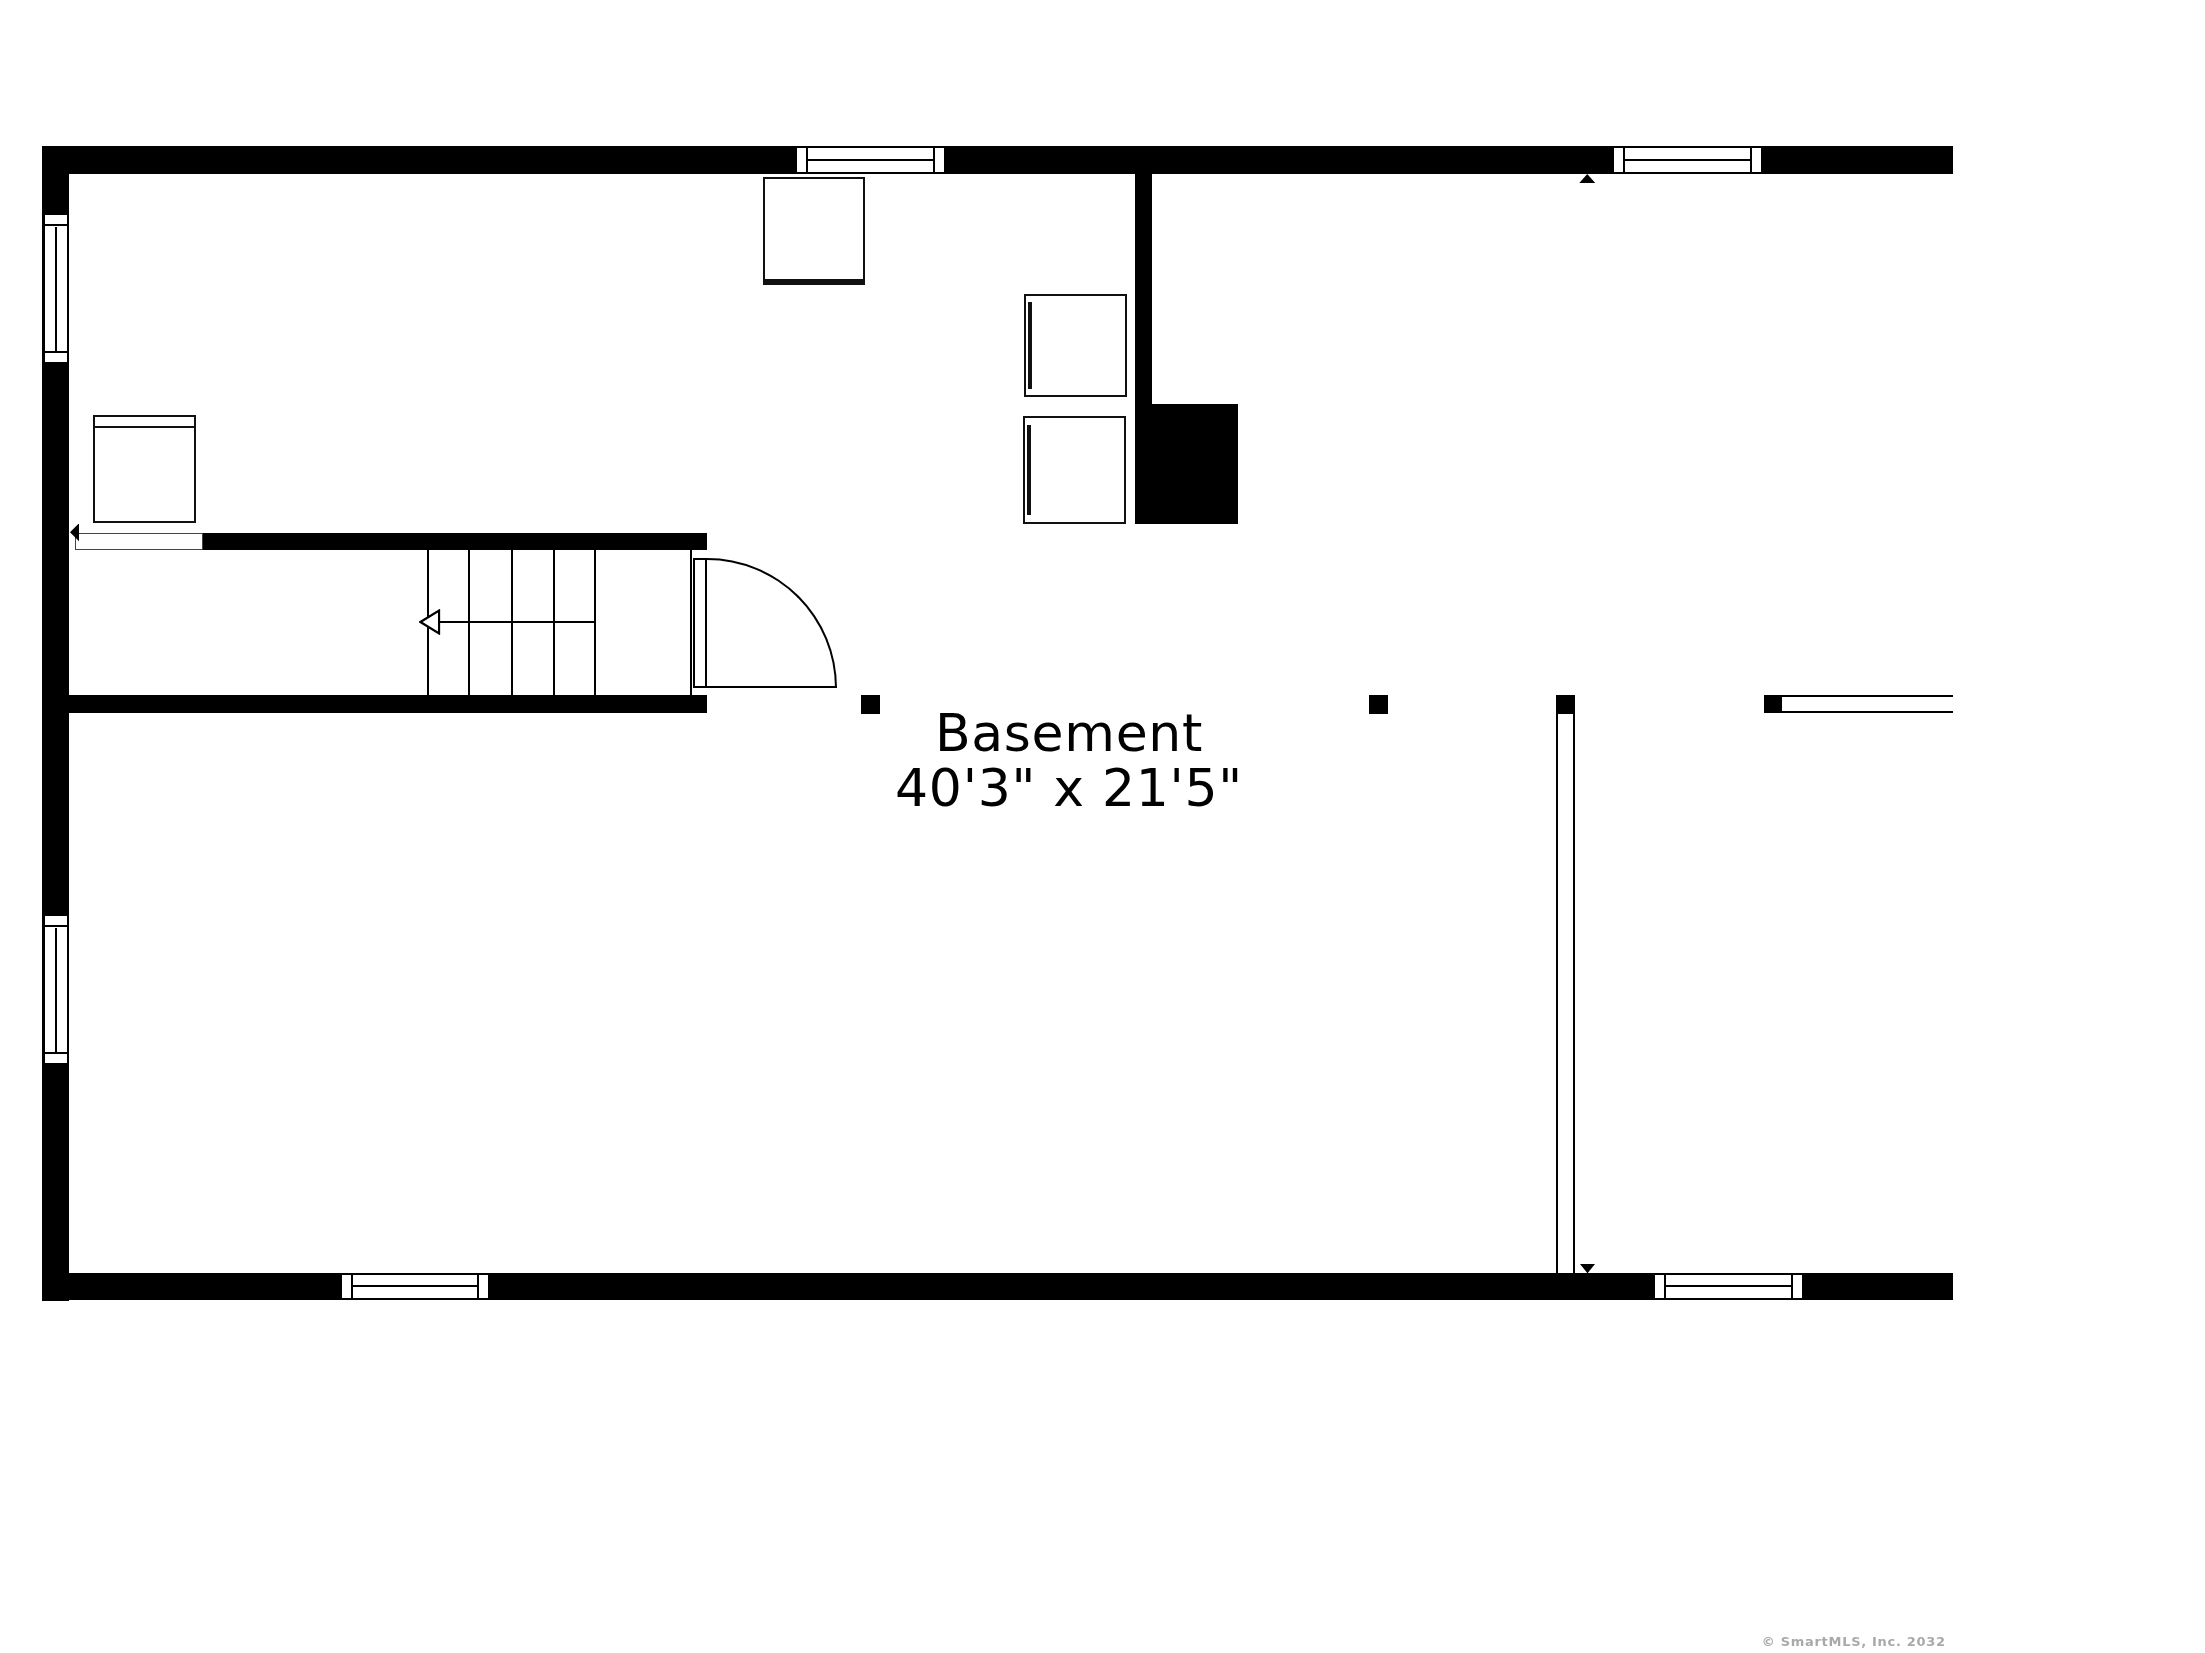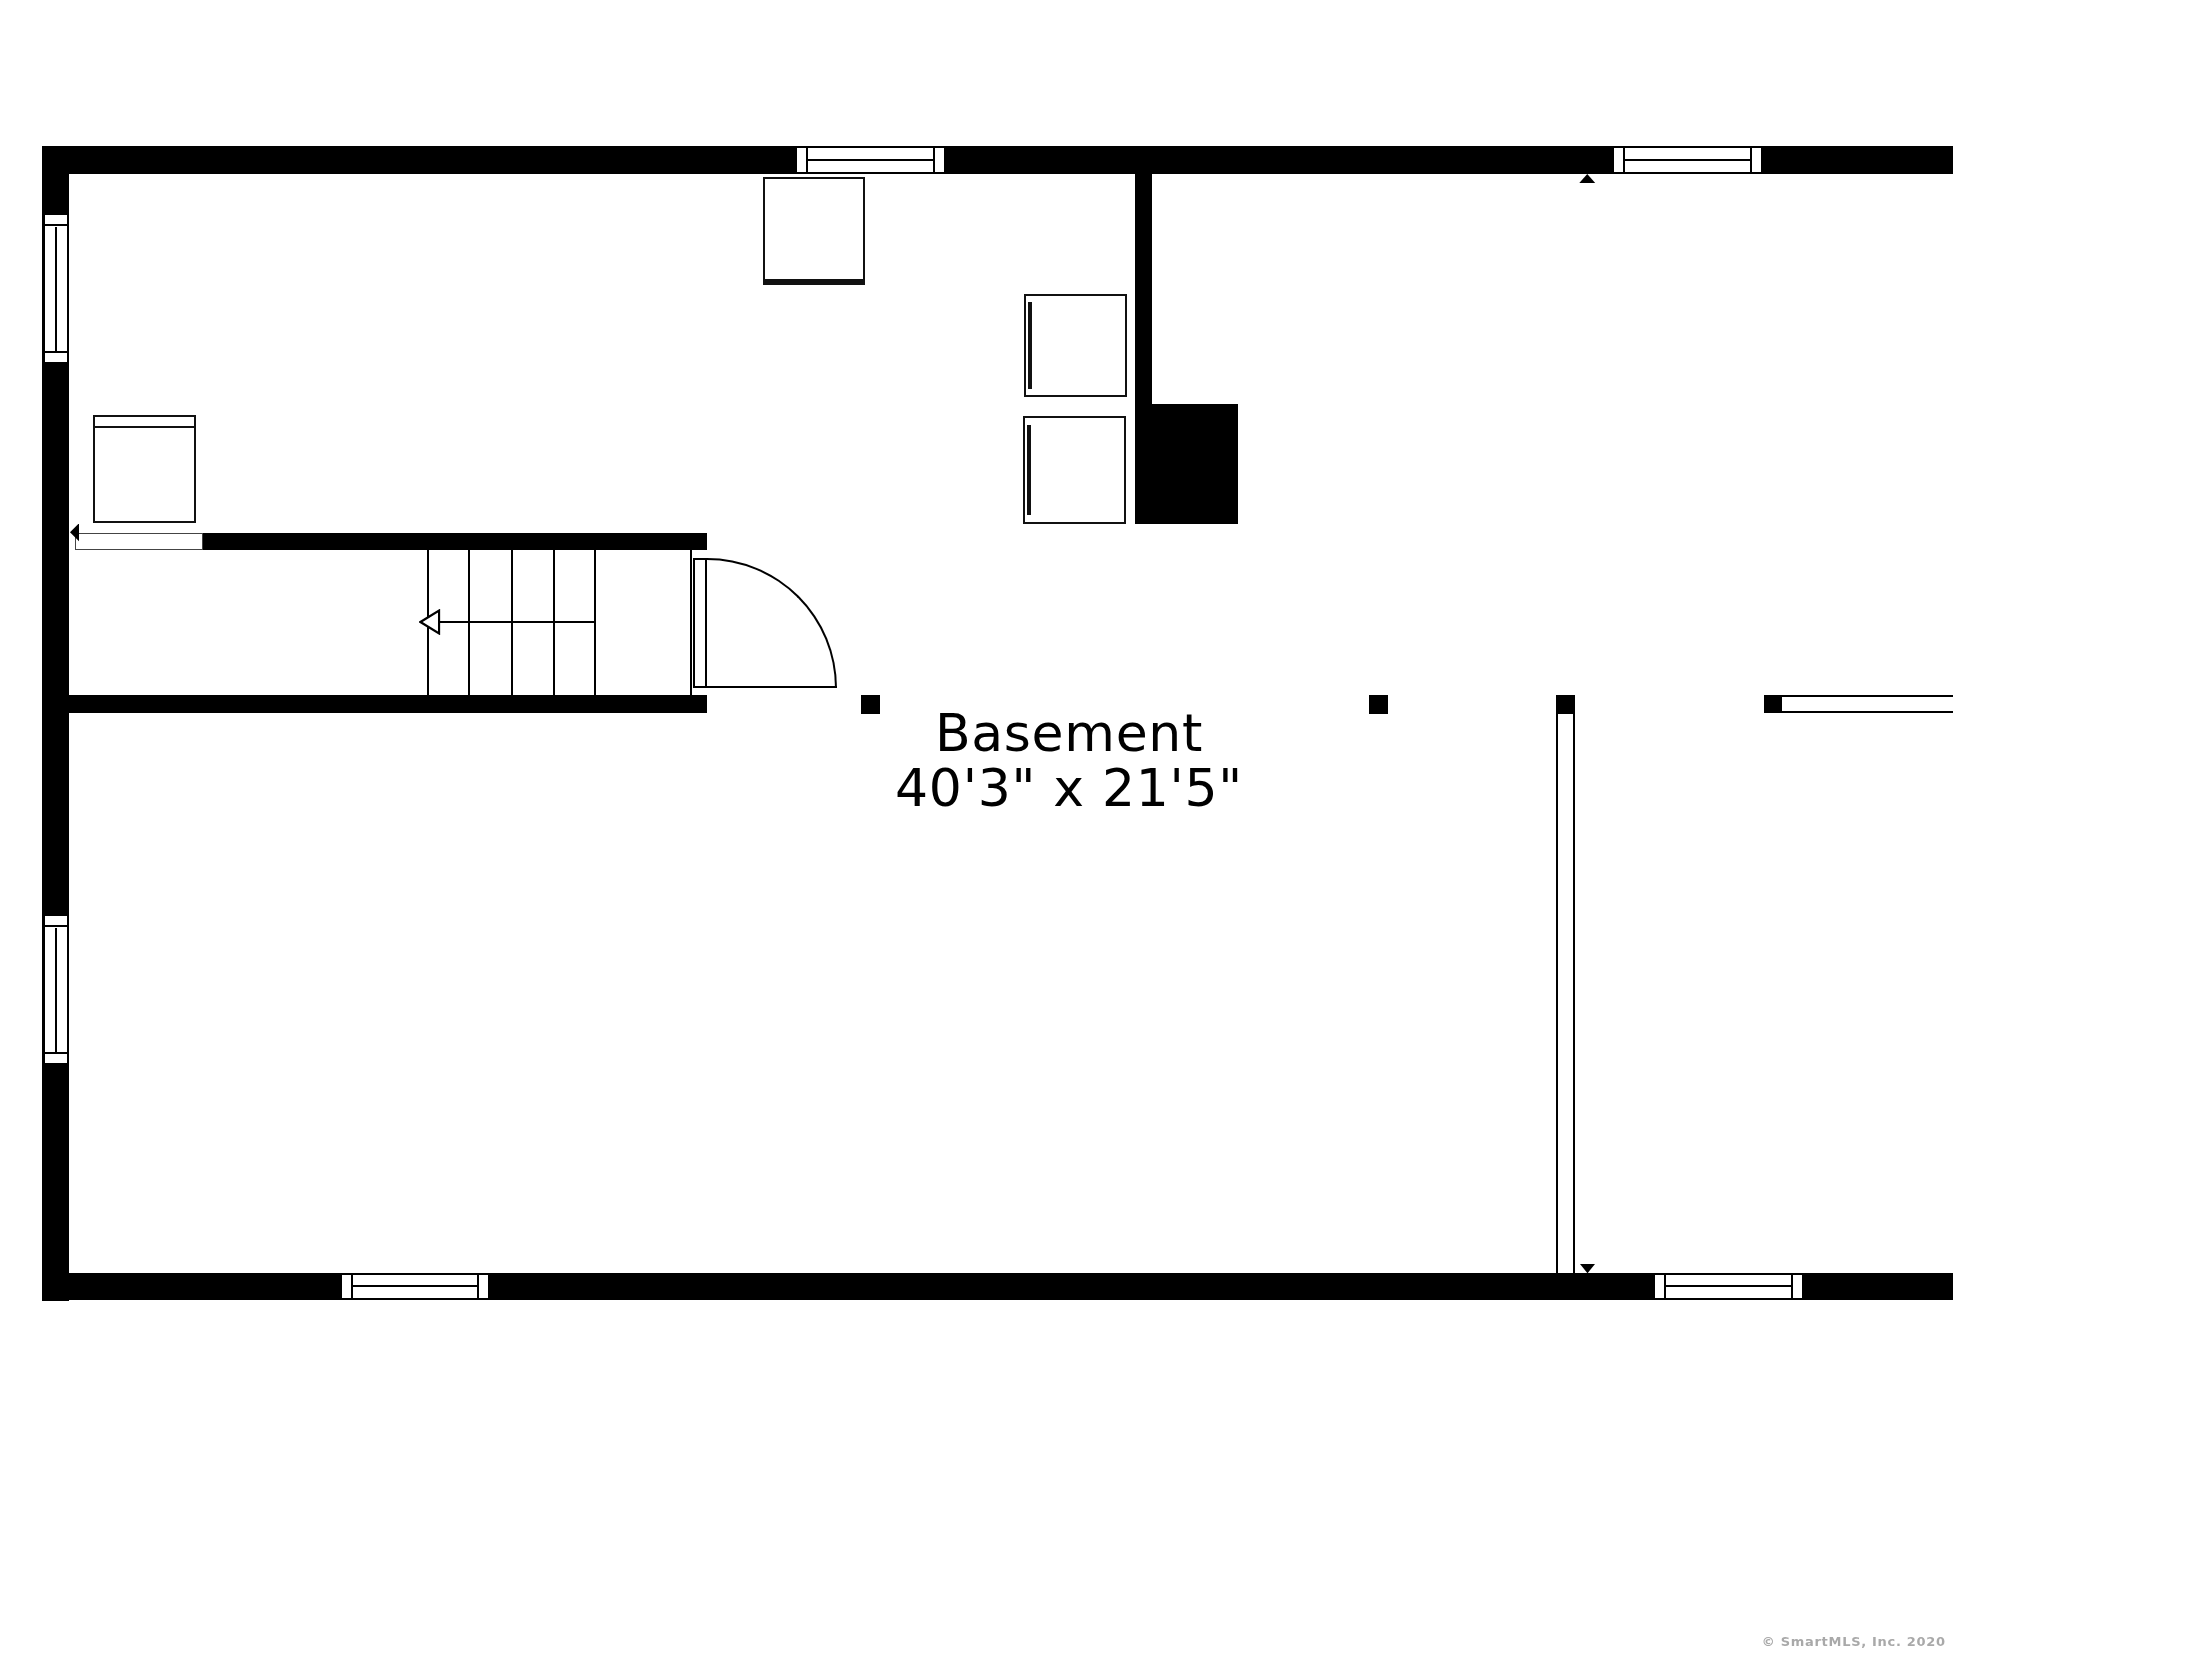--- a/index.html
+++ b/index.html
@@ -144,16 +144,16 @@
   <svg class="abs" style="left:1580px;top:1264px;" width="15" height="9.3" viewBox="0 0 21 13">
     <polygon points="0,0 21,0 10.5,13" fill="#000"></polygon>
   </svg>
 
   <div id="room-label">
     <div>Basement</div>
     <div>40'3" x 21'5"</div>
   </div>
 
 
-  <div id="copyright">© SmartMLS, Inc.  2020</div>
+  <div id="copyright">© SmartMLS, Inc.  2032</div>
 
 </div>
 
 
 </body></html>

